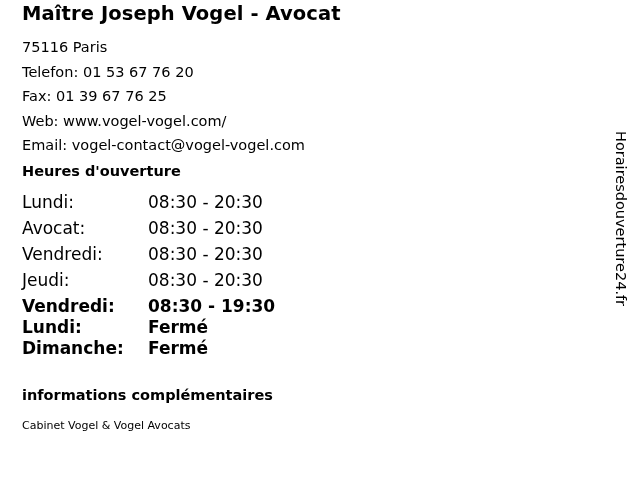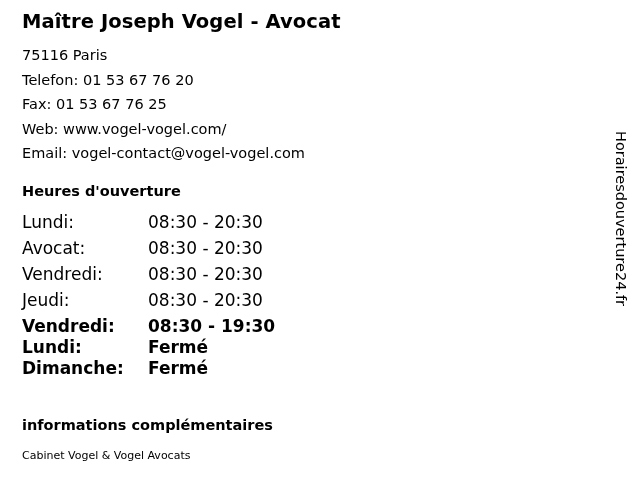--- a/index.html
+++ b/index.html
@@ -18,40 +18,40 @@
   .page {
     position: absolute;
     left: 0;
     top: 0;
     width: 640px;
     height: 480px;
   }
   .content {
     position: absolute;
     left: 22px;
-    top: 10px;
+    top: 2px;
     width: 570px;
   }
   .title {
     font-size: 19.5px;
     font-weight: bold;
     letter-spacing: 0.1px;
     margin: 0 0 14px 0;
     line-height: 1.25;
   }
   .addr-line {
     font-size: 14.5px;
     line-height: 1.0;
     margin-bottom: 10px;
     white-space: pre;
   }
   .section-head {
     font-size: 14.5px;
     font-weight: bold;
-    margin-top: 22px;
+    margin-top: 10px;
     margin-bottom: 15px;
   }
   table.hours {
     border-collapse: collapse;
     font-size: 17px;
   }
   table.hours td {
     padding: 0 0 9px 0;
     vertical-align: top;
     line-height: 1.0;
@@ -61,21 +61,21 @@
     width: 120px;
     padding-right: 6px;
   }
   table.hours tr.tight td {
     padding-bottom: 4px;
     font-weight: bold;
   }
   .extra-head {
     font-size: 14.5px;
     font-weight: bold;
-    margin-top: 36px;
+    margin-top: 26px;
     margin-bottom: 17px;
   }
   .extra-text {
     font-size: 11px;
     line-height: 1.0;
   }
   .sidelabel {
     position: absolute;
     right: 4px;
     top: 0;
@@ -101,21 +101,21 @@
 <body>
 
 <div class="page">
 
   <div class="content">
 
     <h1 class="title">Maître Joseph Vogel - Avocat</h1>
 
     <div class="addr-line">75116 Paris</div>
     <div class="addr-line">Telefon: 01 53 67 76 20</div>
-    <div class="addr-line">Fax: 01 53 67 76 25</div>
+    <div class="addr-line">Fax: 01 39 67 76 25</div>
     <div class="addr-line">Web: www.vogel-vogel.com/</div>
     <div class="addr-line">Email: vogel-contact@vogel-vogel.com</div>
 
     <div class="section-head">Heures d'ouverture</div>
 
     <table class="hours">
       <tbody>
         <tr>
           <td class="day">Lundi:</td>
           <td class="time">08:30 - 20:30</td>

